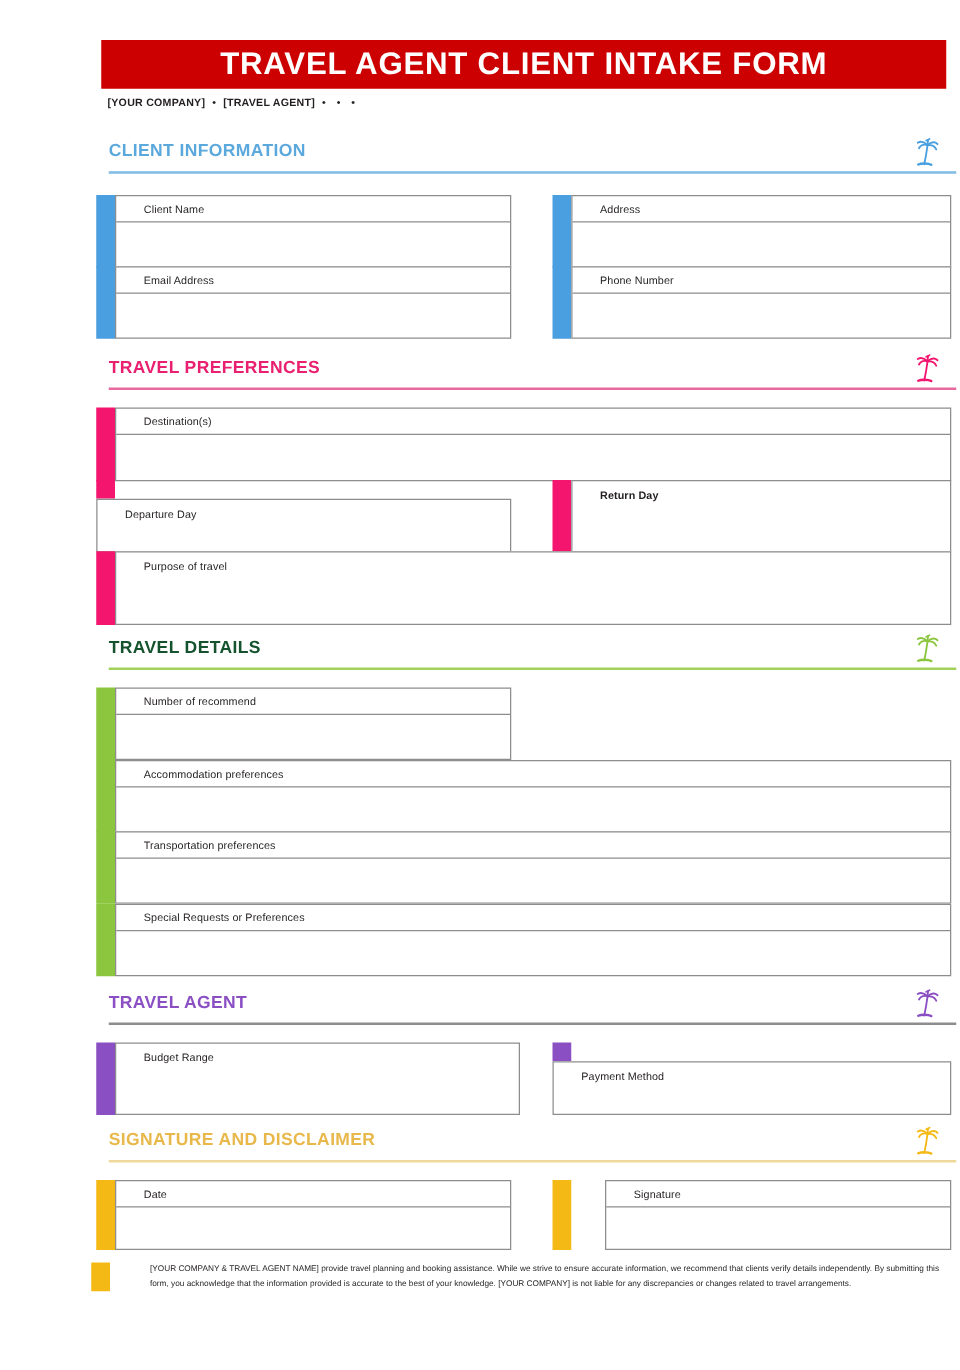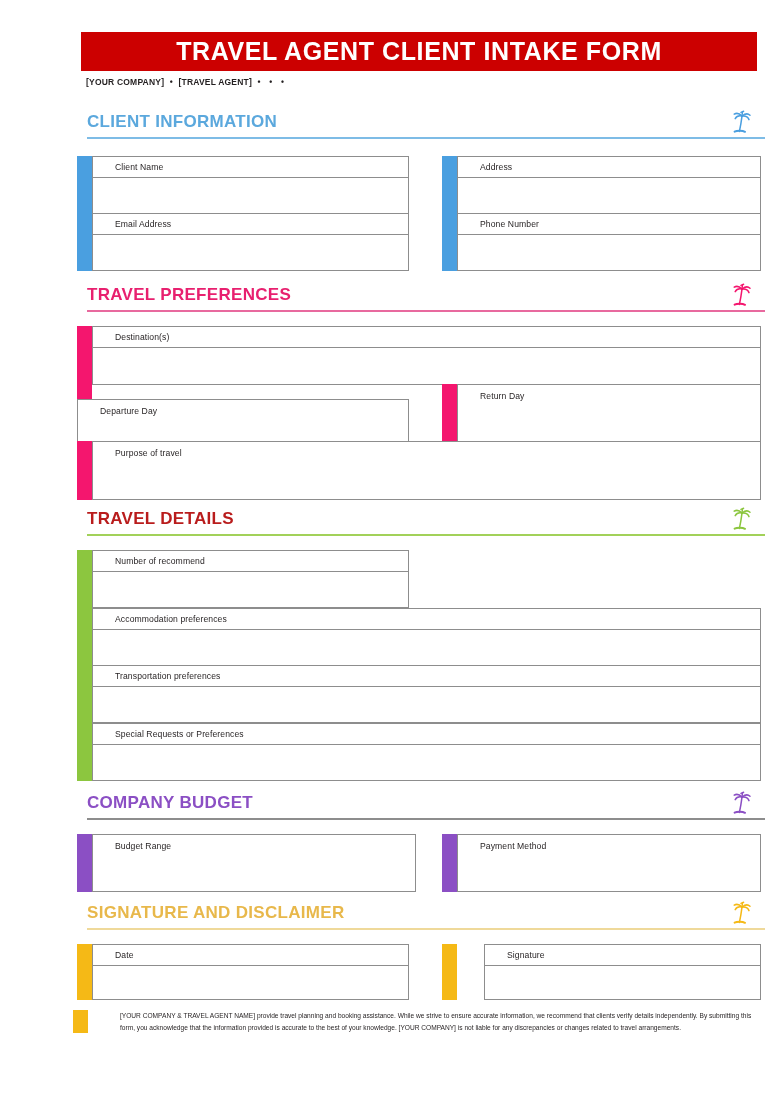--- a/index.html
+++ b/index.html
@@ -67,21 +67,21 @@
     width: 692px;
   }
   .section-head {
     position: relative;
     height: 30px;
   }
   .section-title {
     position: absolute;
     left: 14px;
     top: 0;
-    font-size: 17px;
+    font-size: 14px;
     font-weight: bold;
     letter-spacing: 0.3px;
     white-space: nowrap;
   }
   .section-rule {
     position: absolute;
     left: 14px;
     right: 0;
     top: 25px;
     height: 1.5px;
@@ -258,42 +258,42 @@
         </div>
         <div class="field" style="left: 4px; top: 99px; width: 332px; height: 58px; flex-direction: column;">
           <div class="field-bar" style="background: rgb(244, 22, 110);"></div>
           <div class="field-box">
             <div class="field-label-row">
               <span class="field-label">Departure Day</span>
             </div>
             <div class="field-input"></div>
           </div>
         </div>
-        <div class="field" style="left: 369px; top: 99px; width: 319px; height: 58px;">
+        <div class="field" style="left: 369px; top: 99px; width: 319px; height: 58px; font-weight: bold;">
           <div class="field-bar" style="background: rgb(244, 22, 110);"></div>
           <div class="field-box">
             <div class="field-label-row">
               <span class="field-label">Return Day</span>
             </div>
             <div class="field-input"></div>
           </div>
         </div>
         <div class="field" style="left: 4px; top: 156px; width: 684px; height: 59px;">
           <div class="field-bar" style="background: rgb(244, 22, 110);"></div>
           <div class="field-box">
             <div class="field-label-row">
               <span class="field-label">Purpose of travel</span>
             </div>
             <div class="field-input"></div>
           </div>
         </div>
       </div>
       <div class="section" style="top: 509px;">
         <div class="section-head">
-          <div class="section-title" style="color: #b91c1c;">TRAVEL DETAILS</div>
+          <div class="section-title" style="color: #14532d;">TRAVEL DETAILS</div>
           <div class="section-rule" style="background: rgb(162, 209, 89);"></div>
           <div class="palm"><svg viewBox="0 0 26 28" width="26" height="28" aria-hidden="true">
               <g fill="none" stroke="#8CC63F" stroke-width="1.5" stroke-linecap="round">
                 <path d="M13 8.2 C12.4 13 11.6 18 10.4 23.4"></path>
                 <path d="M13 8 C10.4 5.4 7.4 4.8 5.2 6.2"></path>
                 <path d="M13 8 C10 7.2 7.4 8.4 6.2 10.6"></path>
                 <path d="M13.2 8 C16 5.6 19 5.4 21 7.2"></path>
                 <path d="M13.2 8.2 C16.4 7.8 19 9.2 20 11.6"></path>
                 <path d="M13 8 L13.4 4.2"></path>
                 <path d="M12 4.4 L14.6 3.2"></path>
@@ -333,21 +333,21 @@
           <div class="field-box">
             <div class="field-label-row with-rule">
               <span class="field-label">Special Requests or Preferences</span>
             </div>
             <div class="field-input"></div>
           </div>
         </div>
       </div>
       <div class="section" style="top: 793px;">
         <div class="section-head">
-          <div class="section-title" style="color: rgb(139, 79, 196);">COMPANY BUDGET</div>
+          <div class="section-title" style="color: rgb(139, 79, 196);">TRAVEL AGENT</div>
           <div class="section-rule" style="background: rgb(141, 141, 141);"></div>
           <div class="palm"><svg viewBox="0 0 26 28" width="26" height="28" aria-hidden="true">
               <g fill="none" stroke="#8B4FC4" stroke-width="1.5" stroke-linecap="round">
                 <path d="M13 8.2 C12.4 13 11.6 18 10.4 23.4"></path>
                 <path d="M13 8 C10.4 5.4 7.4 4.8 5.2 6.2"></path>
                 <path d="M13 8 C10 7.2 7.4 8.4 6.2 10.6"></path>
                 <path d="M13.2 8 C16 5.6 19 5.4 21 7.2"></path>
                 <path d="M13.2 8.2 C16.4 7.8 19 9.2 20 11.6"></path>
                 <path d="M13 8 L13.4 4.2"></path>
                 <path d="M12 4.4 L14.6 3.2"></path>
@@ -357,21 +357,21 @@
         </div>
         <div class="field" style="left: 4px; top: 41px; width: 339px; height: 58px;">
           <div class="field-bar" style="background: rgb(139, 79, 196);"></div>
           <div class="field-box">
             <div class="field-label-row">
               <span class="field-label">Budget Range</span>
             </div>
             <div class="field-input"></div>
           </div>
         </div>
-        <div class="field" style="left: 369px; top: 41px; width: 319px; height: 58px;">
+        <div class="field" style="left: 369px; top: 41px; width: 319px; height: 58px; flex-direction: column;">
           <div class="field-bar" style="background: rgb(139, 79, 196);"></div>
           <div class="field-box">
             <div class="field-label-row">
               <span class="field-label">Payment Method</span>
             </div>
             <div class="field-input"></div>
           </div>
         </div>
       </div>
       <div class="section" style="top: 903px;">

